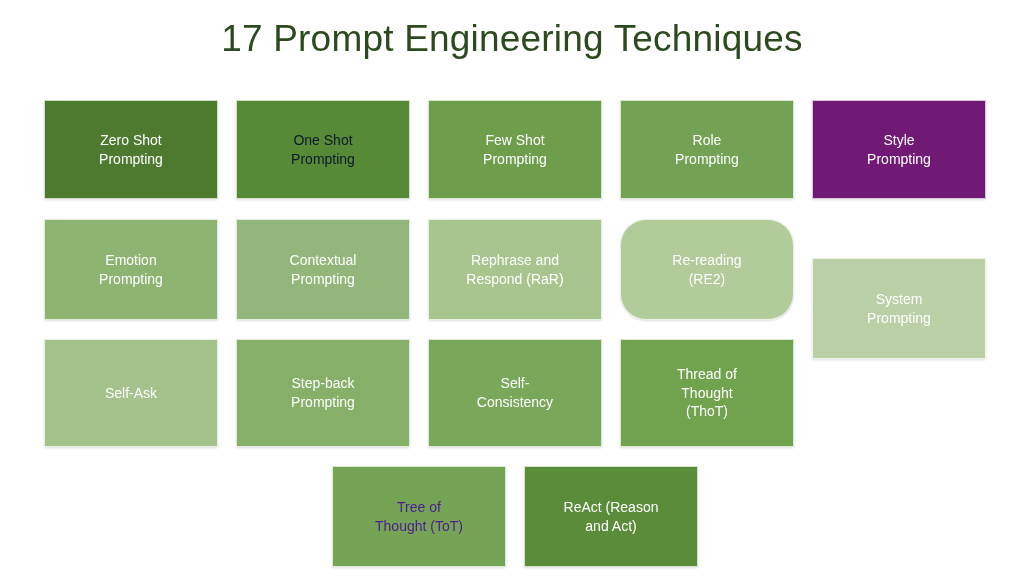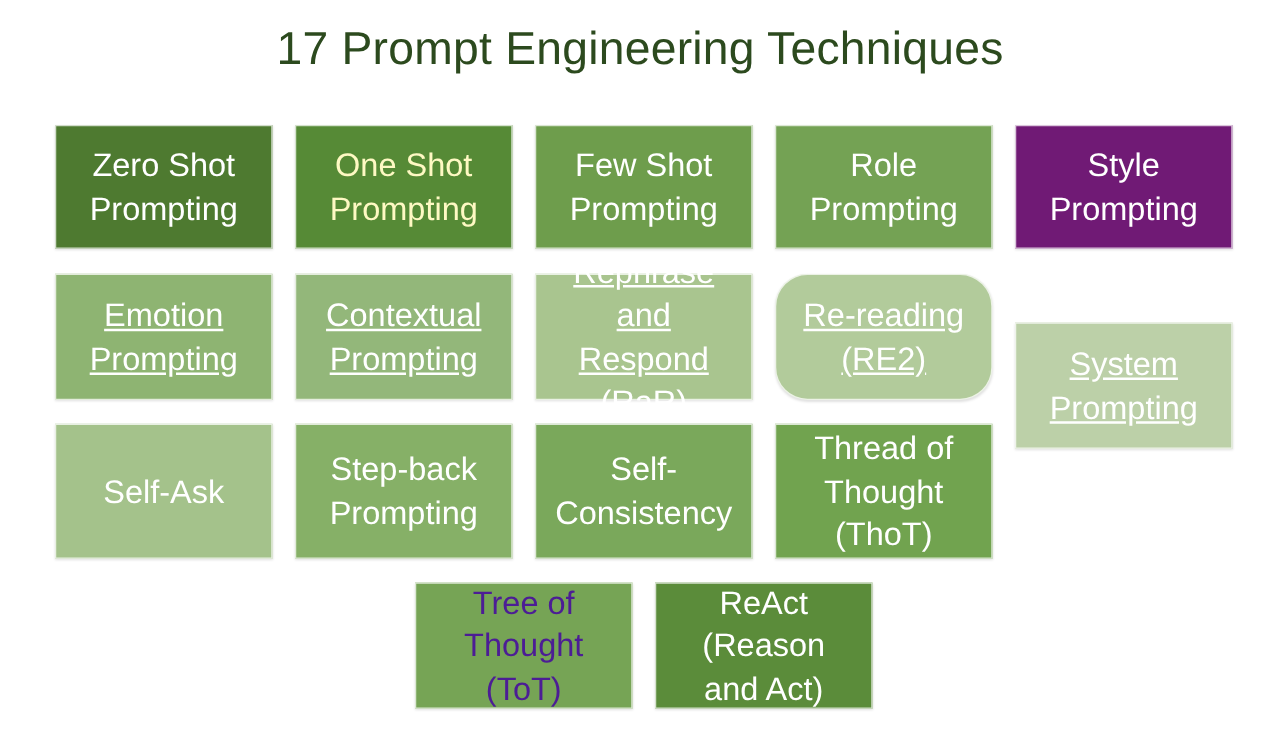--- a/index.html
+++ b/index.html
@@ -49,51 +49,51 @@
   .card {
     width: 174px;
     height: 99px;
     margin-right: 18px;
     box-sizing: border-box;
     display: flex;
     align-items: center;
     justify-content: center;
     text-align: center;
     color: #FFFFFF;
-    font-size: 26px;
+    font-size: 14px;
     line-height: 1.33;
     font-family: "Liberation Sans", sans-serif;
     font-weight: 400;
     padding: 2px 6px;
     border: 1px solid rgba(255,255,255,0.75);
     box-shadow: 0 1px 2px rgba(0,0,0,0.12);
     white-space: pre-line;
   }
 
   .card:last-child { margin-right: 0; }
 
   #row-1 .card { height: 99px; }
-  #row-2 .card { height: 101px; text-decoration: underline; }
+  #row-2 .card { height: 101px; }
   #row-3 .card { height: 108px; }
   #row-4 .card { height: 101px; }
 
   #row-3 .card { width: 174px; }
   #row-4 .card { width: 174px; }
 </style>
 </head>
 <body>
 
 <div id="slide" style="background-color: rgb(255, 255, 255);">
 
   <div id="page-title" style="color: rgb(44, 74, 30);">17 Prompt Engineering Techniques</div>
 
   <div class="grid-row" id="row-1">
     <div class="card" style="background-color: rgb(78, 122, 48); color: rgb(255, 255, 255);">Zero Shot
 Prompting</div>
-    <div class="card" style="background-color: rgb(86, 138, 54); color: #fef9c3;">One Shot
+    <div class="card" style="background-color: rgb(86, 138, 54); color: #0f172a;">One Shot
 Prompting</div>
     <div class="card" style="background-color: rgb(110, 157, 76); color: rgb(255, 255, 255);">Few Shot
 Prompting</div>
     <div class="card" style="background-color: rgb(116, 162, 84); color: rgb(255, 255, 255);">Role
 Prompting</div>
     <div class="card" style="background-color: #701a75; color: rgb(255, 255, 255);">Style
 Prompting</div>
   </div>
 
   <div class="grid-row" id="row-2">

